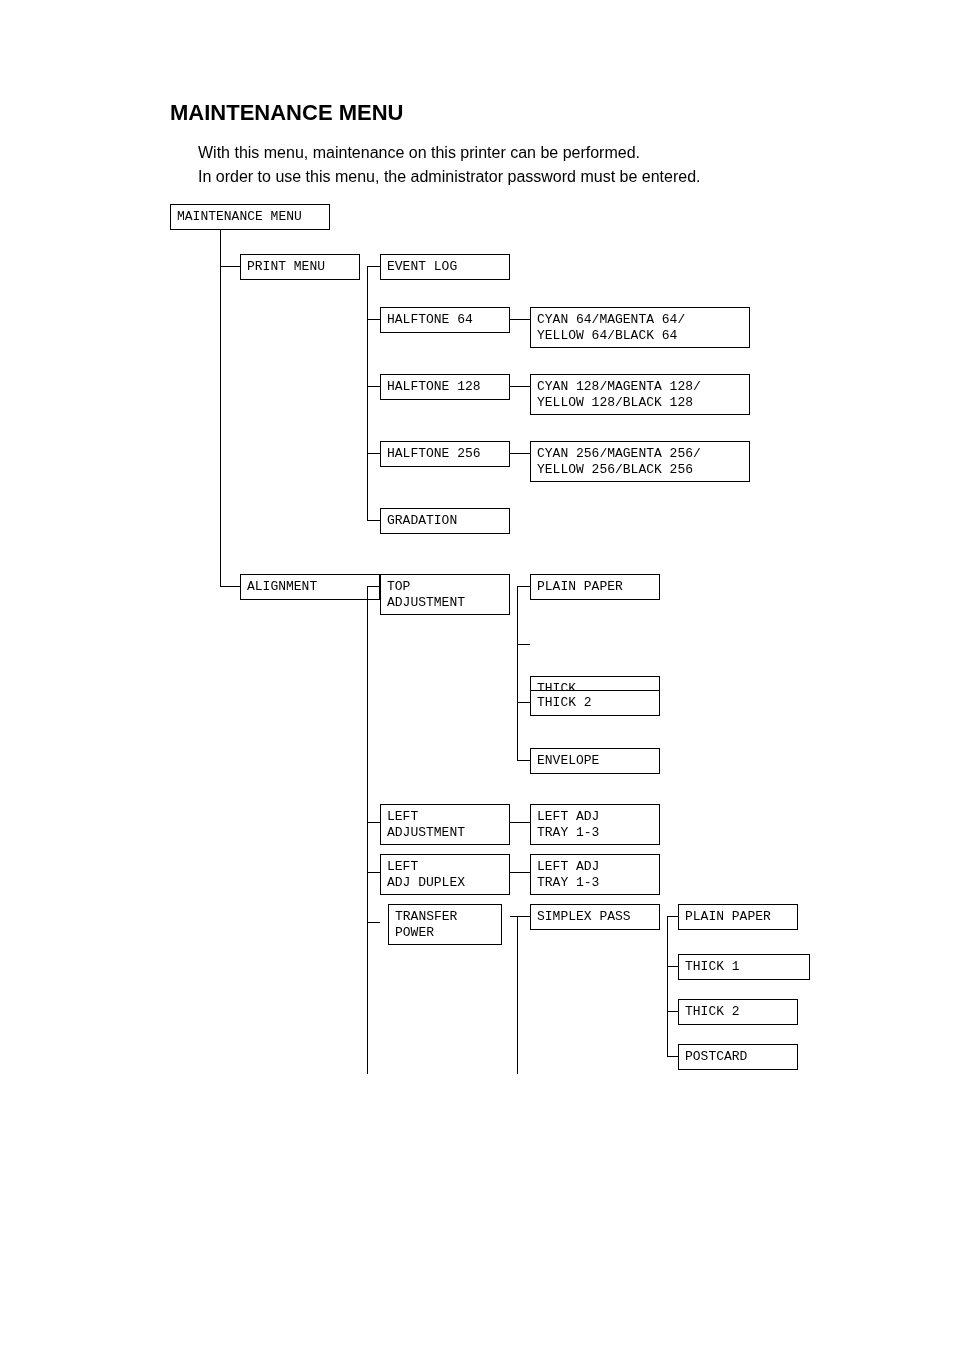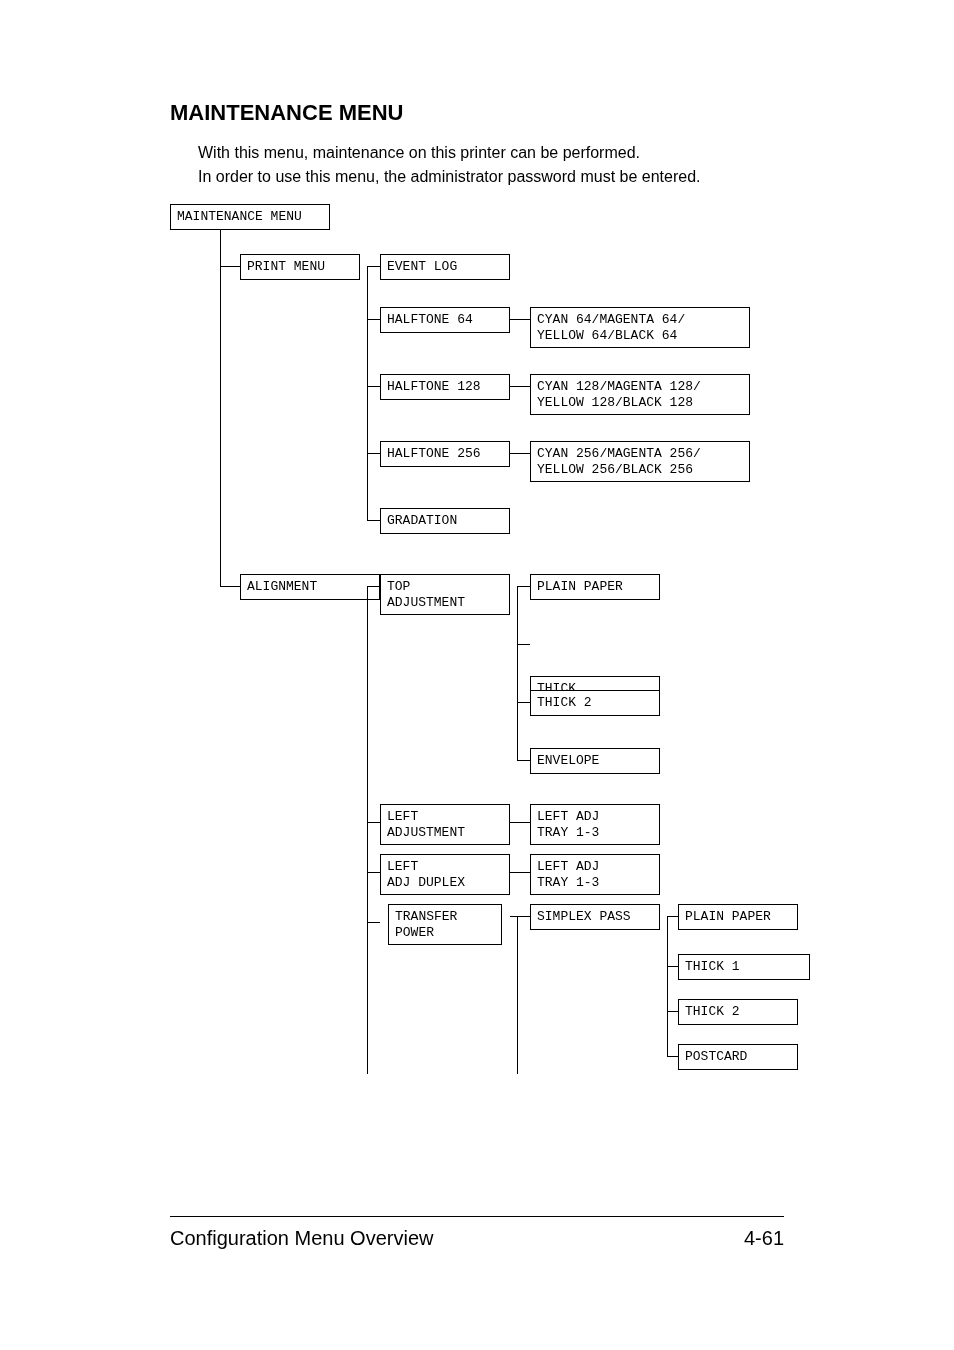--- a/index.html
+++ b/index.html
@@ -156,20 +156,13 @@
 
     <div class="conn" style="left:497px; top:712px; width:11px; height:1px;"></div>
     <div class="conn" style="left:497px; top:712px; width:1px; height:140px;"></div>
     <div class="conn" style="left:497px; top:762px; width:11px; height:1px;"></div>
     <div class="conn" style="left:497px; top:807px; width:11px; height:1px;"></div>
     <div class="conn" style="left:497px; top:852px; width:11px; height:1px;"></div>
 
     <div class="conn" style="left:347px; top:712px; width:1px; height:158px;"></div>
   </div>
 
-  <div class="footer">
-    <div class="rule"></div>
-    <div class="line">
-      <span>Configuration Menu Overview</span>
-      <span>4-61</span>
-    </div>
-  </div>
 </div>
 
 </body></html>

